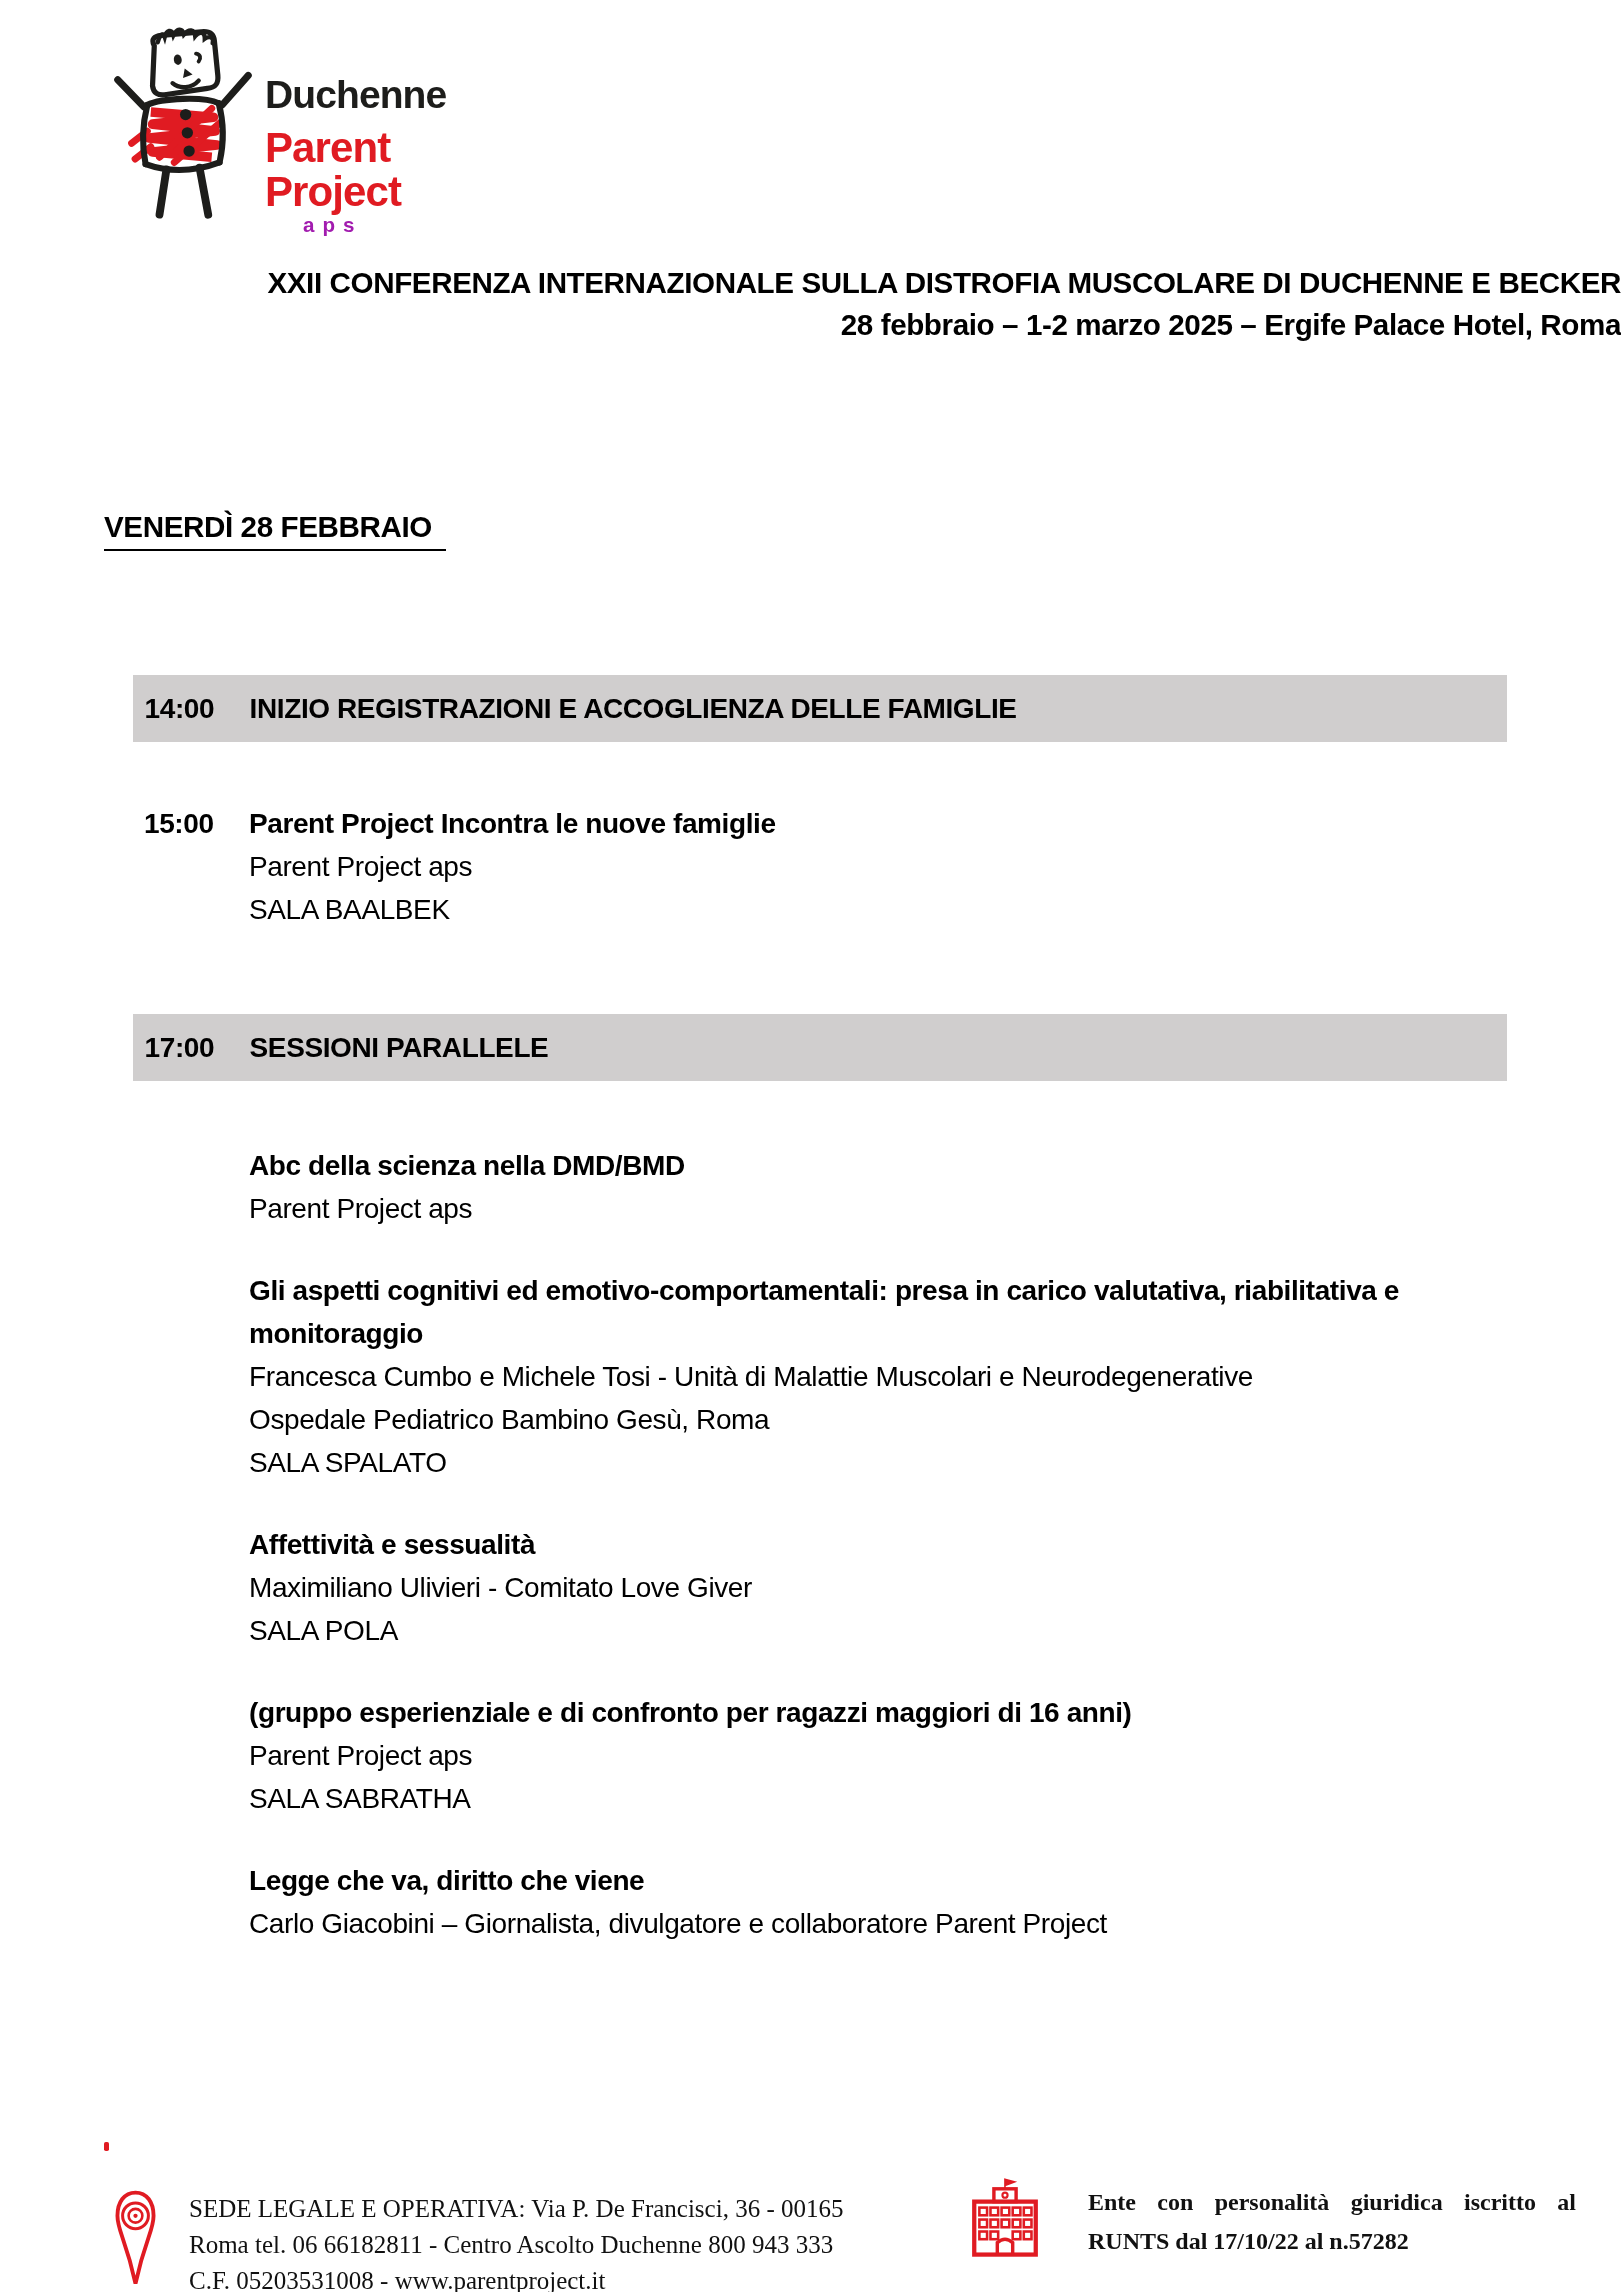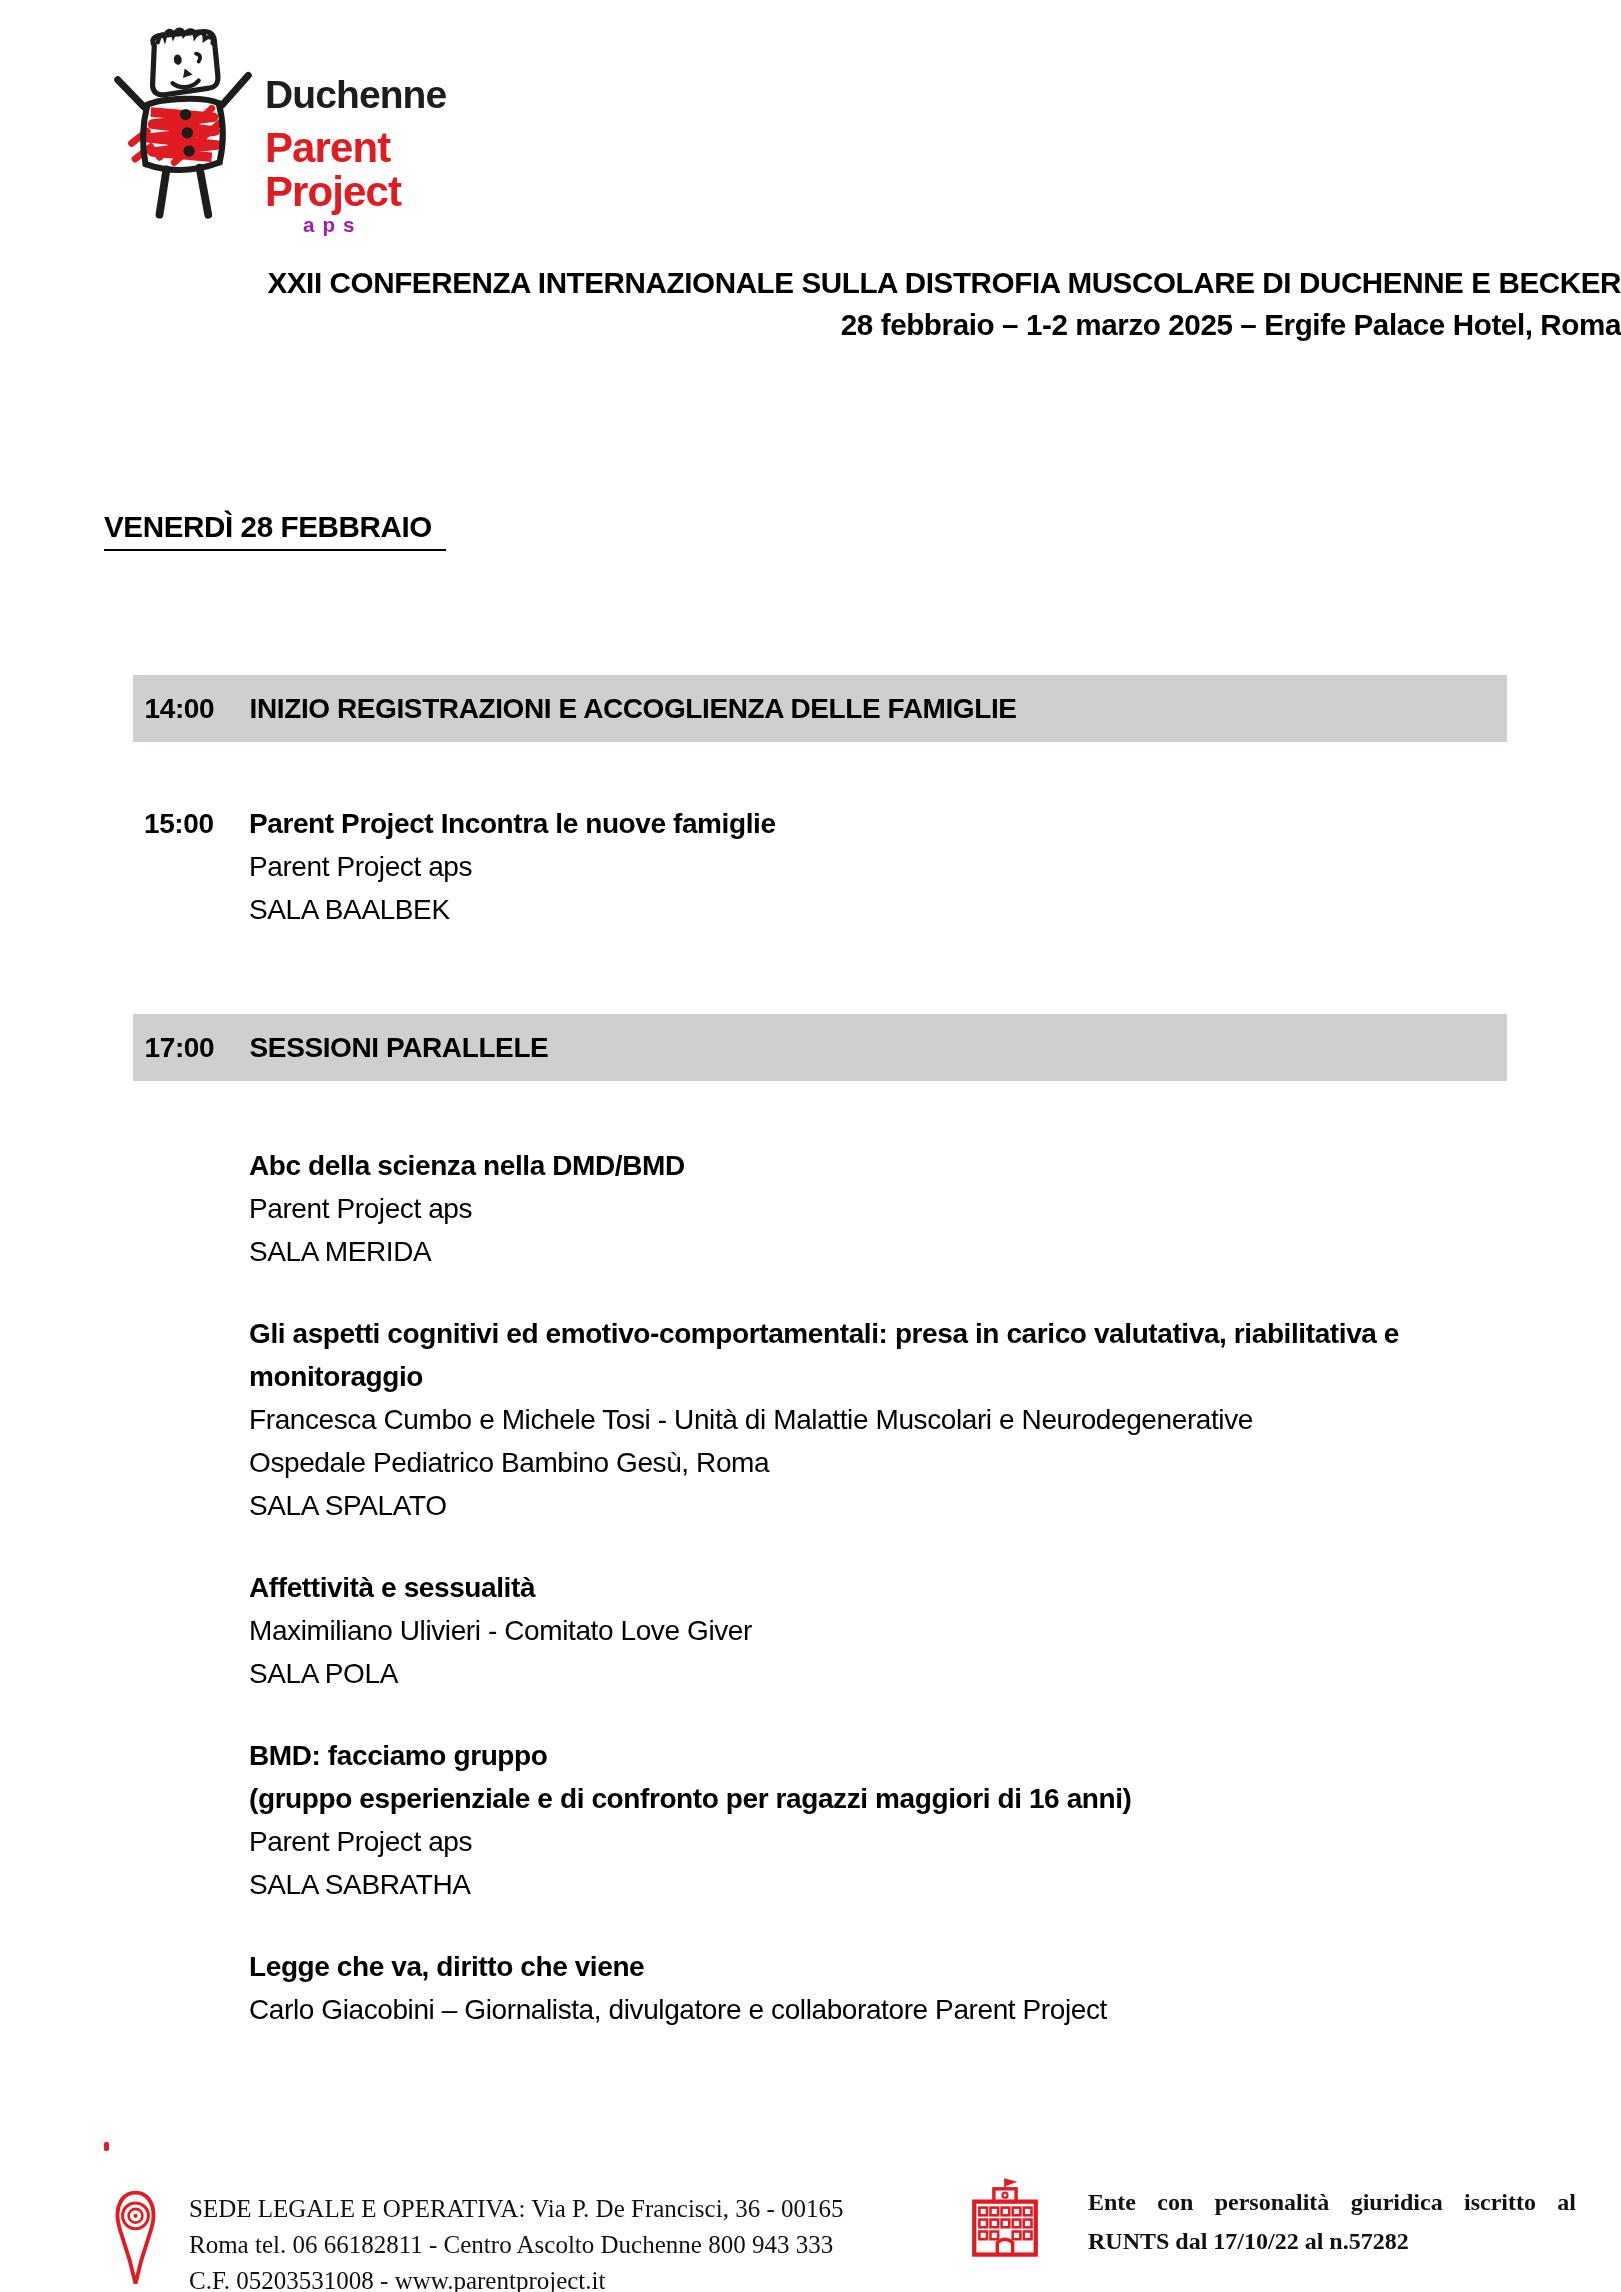--- a/index.html
+++ b/index.html
@@ -119,38 +119,36 @@
   <div class="bar" style="top:1014px">
     <span class="bar-time">17:00</span>
     <span class="bar-title">SESSIONI PARALLELE</span>
   </div>
 
   <div class="sessions">
 
     <div class="session">
       <div class="line bold">Abc della scienza nella DMD/BMD</div>
       <div class="line">Parent Project aps</div>
-      <div class="line">SALA MERIDA</div>
     </div>
 
     <div class="session">
       <div class="line bold">Gli aspetti cognitivi ed emotivo-comportamentali: presa in carico valutativa, riabilitativa e monitoraggio</div>
       <div class="line">Francesca Cumbo e Michele Tosi - Unità di Malattie Muscolari e Neurodegenerative</div>
       <div class="line">Ospedale Pediatrico Bambino Gesù, Roma</div>
       <div class="line">SALA SPALATO</div>
     </div>
 
     <div class="session">
       <div class="line bold">Affettività e sessualità</div>
       <div class="line">Maximiliano Ulivieri - Comitato Love Giver</div>
       <div class="line">SALA POLA</div>
     </div>
 
     <div class="session">
-      <div class="line bold">BMD: facciamo gruppo</div>
       <div class="line bold">(gruppo esperienziale  e di confronto per ragazzi maggiori di 16 anni)</div>
       <div class="line">Parent Project aps</div>
       <div class="line">SALA SABRATHA</div>
     </div>
 
     <div class="session">
       <div class="line bold">Legge che va, diritto che viene</div>
       <div class="line">Carlo Giacobini – Giornalista, divulgatore e collaboratore Parent Project</div>
     </div>
 

